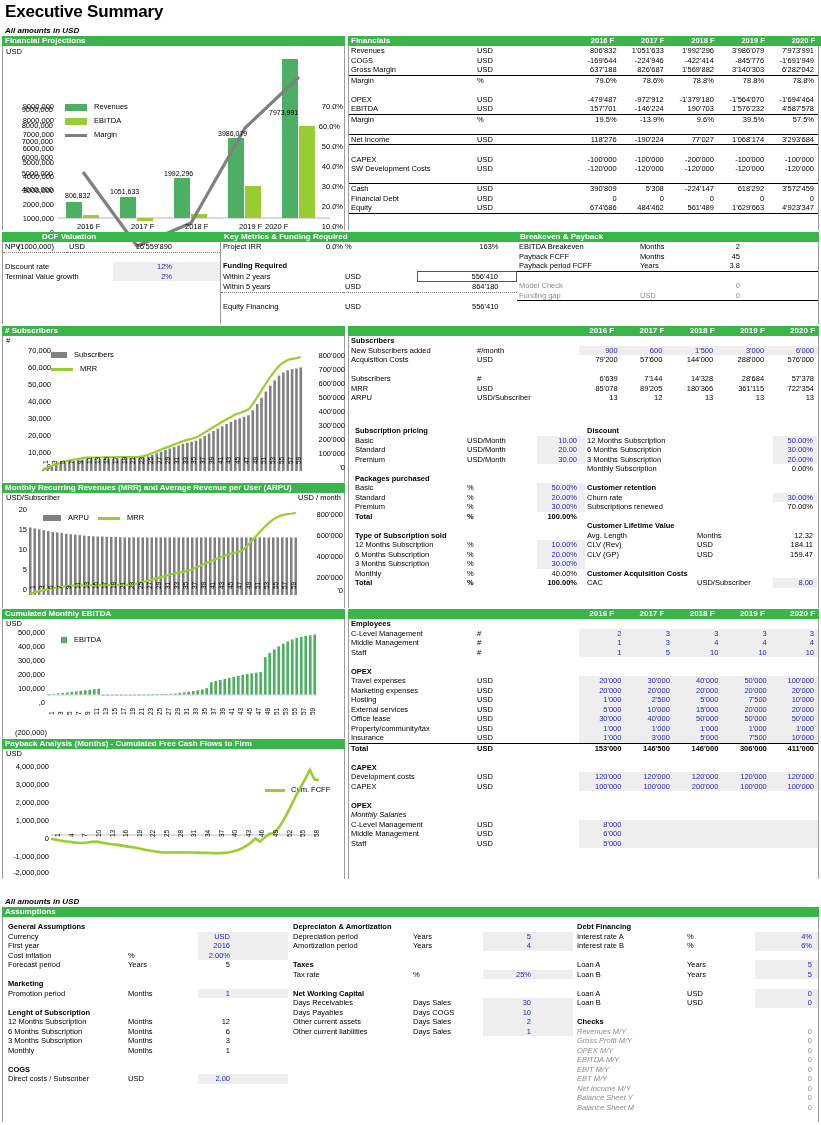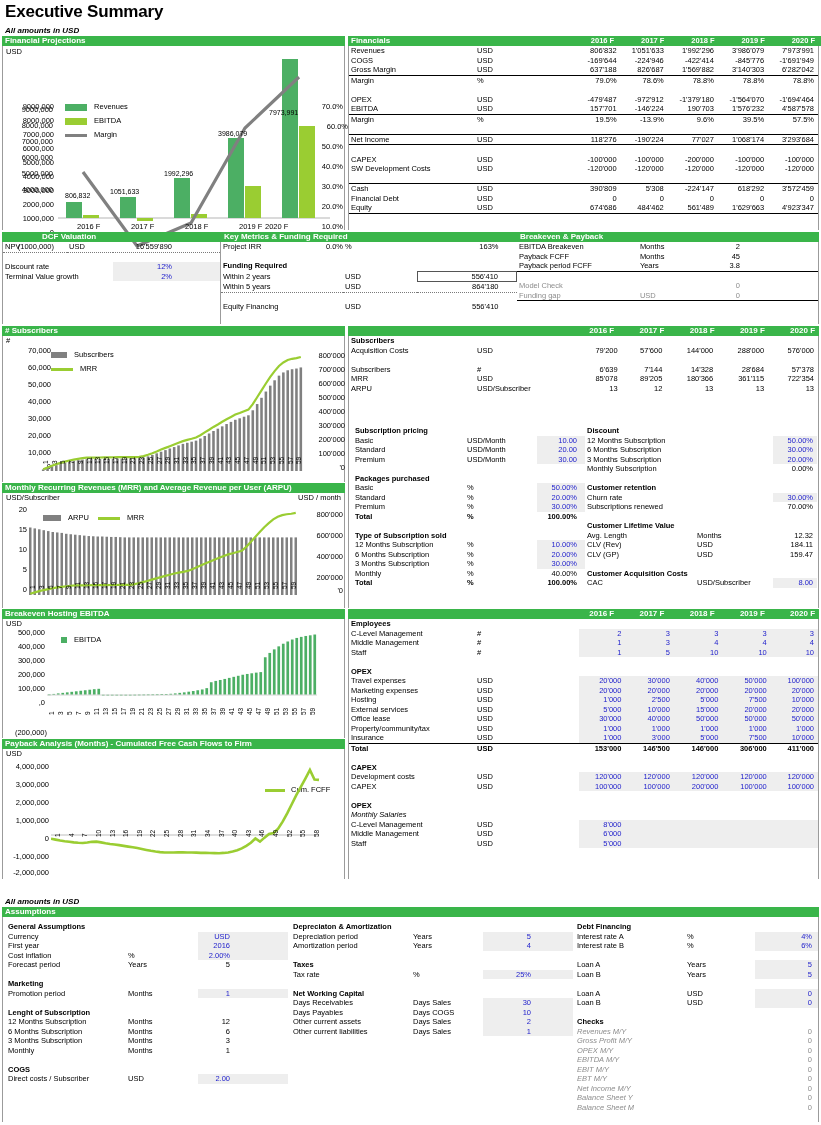--- a/index.html
+++ b/index.html
@@ -82,21 +82,21 @@
     <div class="ytick" style="left:3px;top:98px;width:48px;">6000,000</div>
     <div class="ytick" style="left:3px;top:112px;width:48px;">5000,000</div>
     <div class="ytick" style="left:3px;top:126px;width:48px;">4000,000</div>
     <div class="ytick" style="left:3px;top:140px;width:48px;">3000,000</div>
     <div class="ytick" style="left:3px;top:154px;width:48px;">2000,000</div>
     <div class="ytick" style="left:3px;top:168px;width:48px;">1000,000</div>
     <div class="ytick" style="left:3px;top:182px;width:48px;">,0</div>
     <div class="ytick" style="left:1px;top:196px;width:50px;">(1000,000)</div>
 
     <div class="ytick" style="left:295px;top:56px;width:45px;">70.0%</div>
-    <div class="ytick" style="left:295px;top:76px;width:50px;">60.0%</div>
+    <div class="ytick" style="left:287px;top:76px;width:50px;">60.0%</div>
     <div class="ytick" style="left:295px;top:96px;width:45px;">50.0%</div>
     <div class="ytick" style="left:295px;top:116px;width:45px;">40.0%</div>
     <div class="ytick" style="left:295px;top:136px;width:45px;">30.0%</div>
     <div class="ytick" style="left:295px;top:156px;width:45px;">20.0%</div>
     <div class="ytick" style="left:295px;top:176px;width:45px;">10.0%</div>
     <div class="ytick" style="left:295px;top:196px;width:45px;">0.0%</div>
 
     <div class="legitem" style="left:62px;top:56px;">
       <span class="swatch" style="width:22px;height:7px;background:#4caf64;"></span>
       <span style="margin-left:5px;">Revenues</span>
@@ -518,20 +518,29 @@
       </div>
   </div>
 
   <div class="panel" style="position:absolute;left:348px;top:336px;width:471px;height:146px;">
     <table class="fin" id="tbl-subs">
         <tbody>
           <tr>
             <td class="lbl bold" colspan="7">Subscribers</td>
           </tr>
           <tr>
+            <td class="lbl" style="width:122px;">New Subscribers added</td>
+            <td class="unit" style="width:100px;">#/month</td>
+            <td class="num blue shade" style="padding-right:6px;">900</td>
+            <td class="num blue shade" style="padding-right:6px;">600</td>
+            <td class="num blue shade" style="padding-right:6px;">1'500</td>
+            <td class="num blue shade" style="padding-right:6px;">3'000</td>
+            <td class="num blue shade" style="padding-right:4px;">6'000</td>
+          </tr>
+          <tr>
             <td class="lbl" style="width:122px;">Acquisition Costs</td>
             <td class="unit" style="width:100px;">USD</td>
             <td class="num" style="padding-right:6px;">79'200</td>
             <td class="num" style="padding-right:6px;">57'600</td>
             <td class="num" style="padding-right:6px;">144'000</td>
             <td class="num" style="padding-right:6px;">288'000</td>
             <td class="num" style="padding-right:4px;">576'000</td>
           </tr>
           <tr class="spacer">
             <td colspan="7"></td>
@@ -844,21 +853,21 @@
             <tr>
               <td class="lbl" style="width:106px;">CAC</td>
               <td class="unit" style="width:74px;">USD/Subscriber</td>
               <td class="num blue shade" style="padding-right:4px;">8.00</td>
             </tr>
           </tbody>
         </table>
     </div>
   </div>
 
-  <div class="bandhdr" style="position:absolute;left:2px;top:609px;width:343px;">Breakeven Hosting EBITDA</div>
+  <div class="bandhdr" style="position:absolute;left:2px;top:609px;width:343px;">Cumulated Monthly EBITDA</div>
   <div class="bandhdr" style="position:absolute;left:348px;top:609px;width:471px;">
     <div style="position:absolute;left:222px;top:0;width:249px;height:10px;display:flex;">
       <div style="flex:1;text-align:right;padding-right:6px;">2016 F</div>
       <div style="flex:1;text-align:right;padding-right:6px;">2017 F</div>
       <div style="flex:1;text-align:right;padding-right:6px;">2018 F</div>
       <div style="flex:1;text-align:right;padding-right:6px;">2019 F</div>
       <div style="flex:1;text-align:right;padding-right:4px;">2020 F</div>
     </div>
   </div>
 

